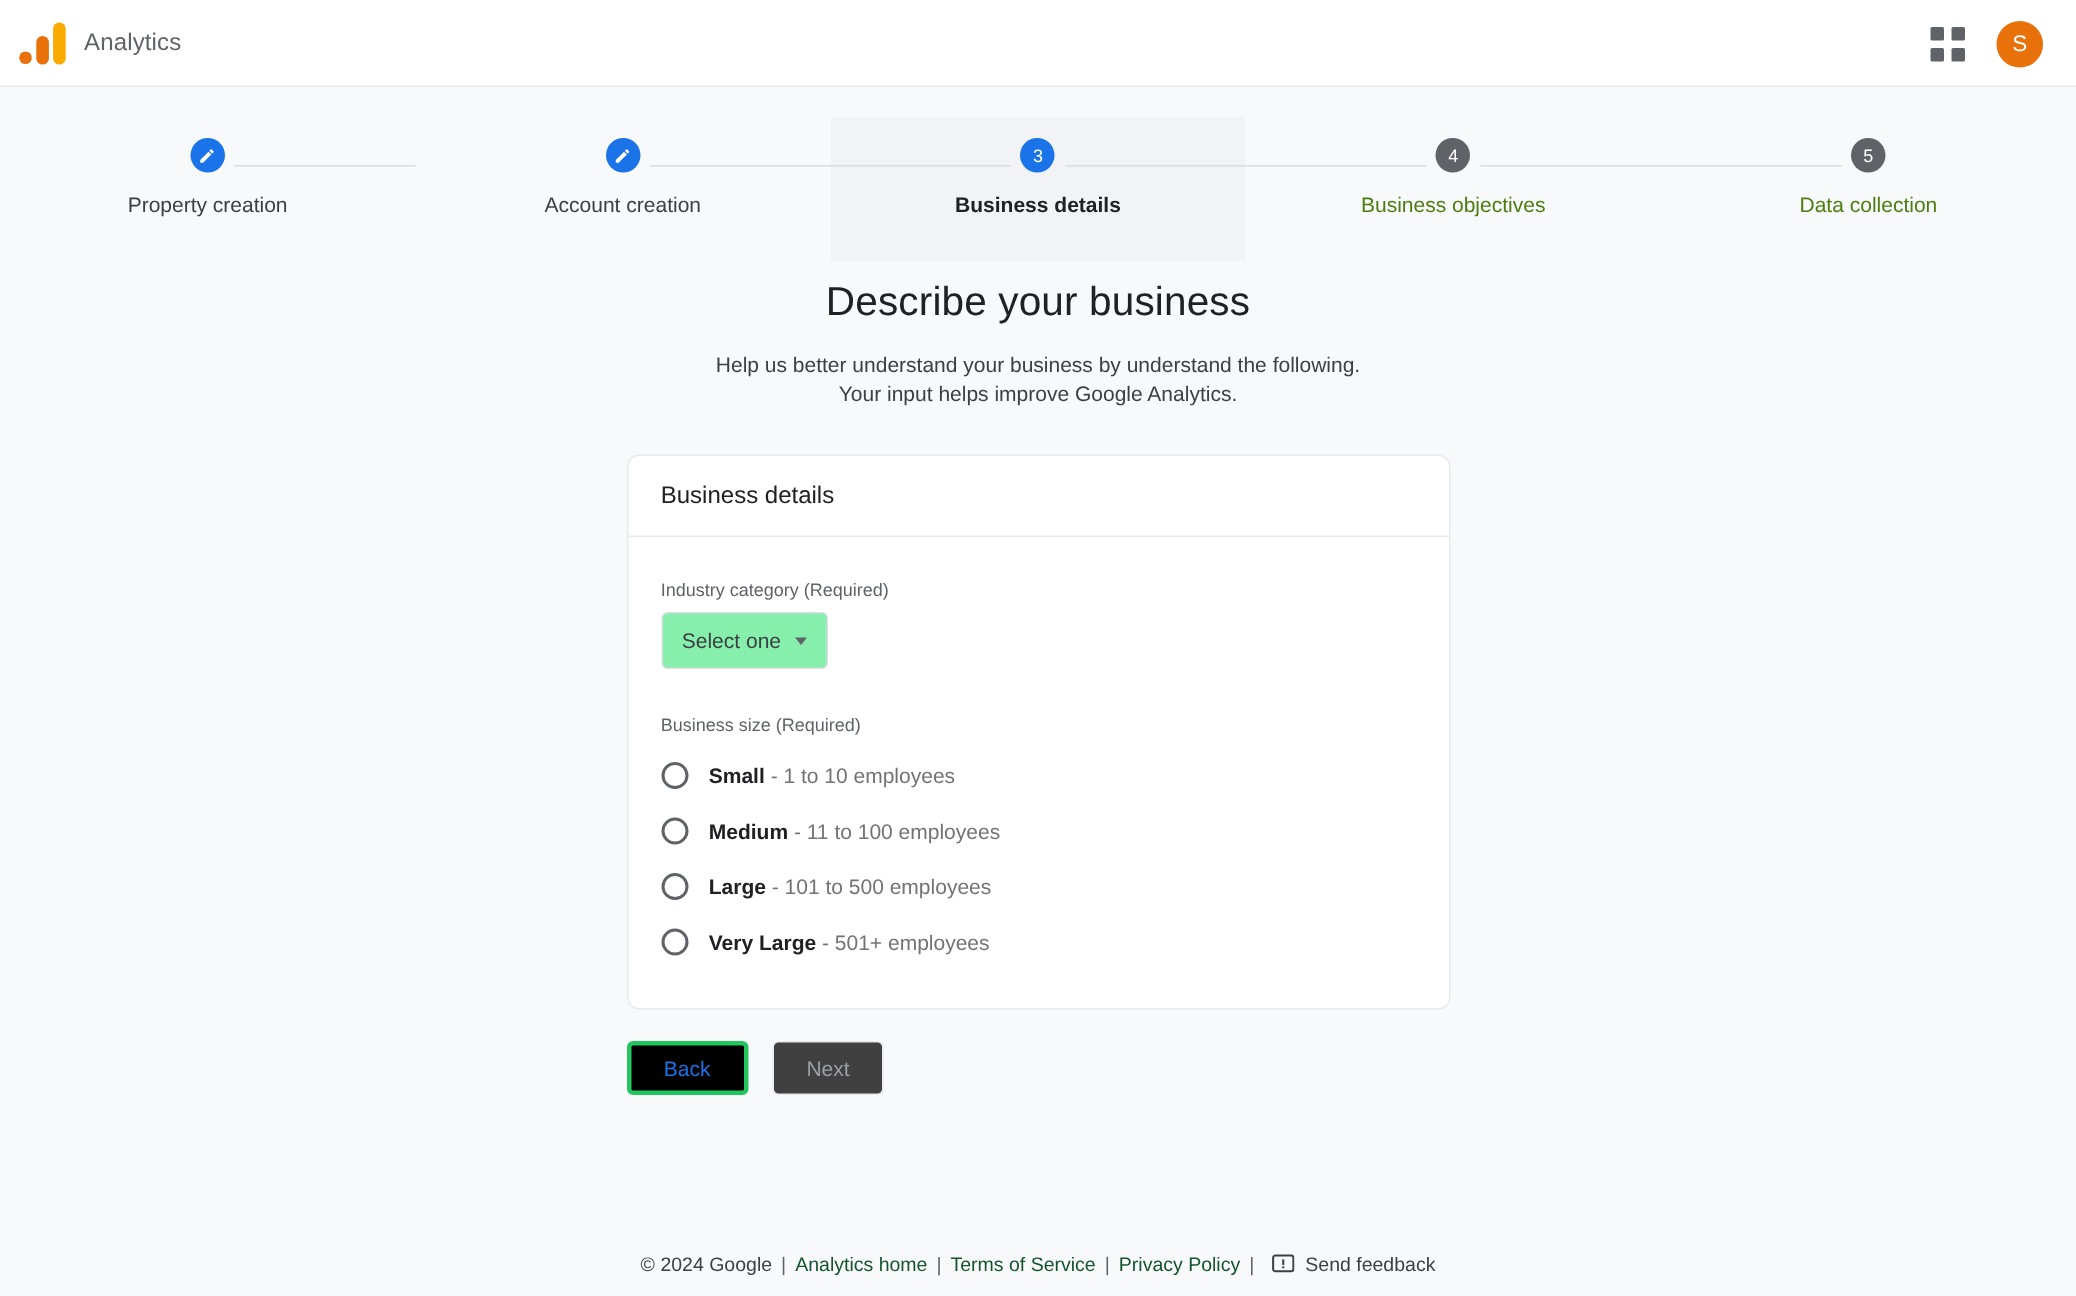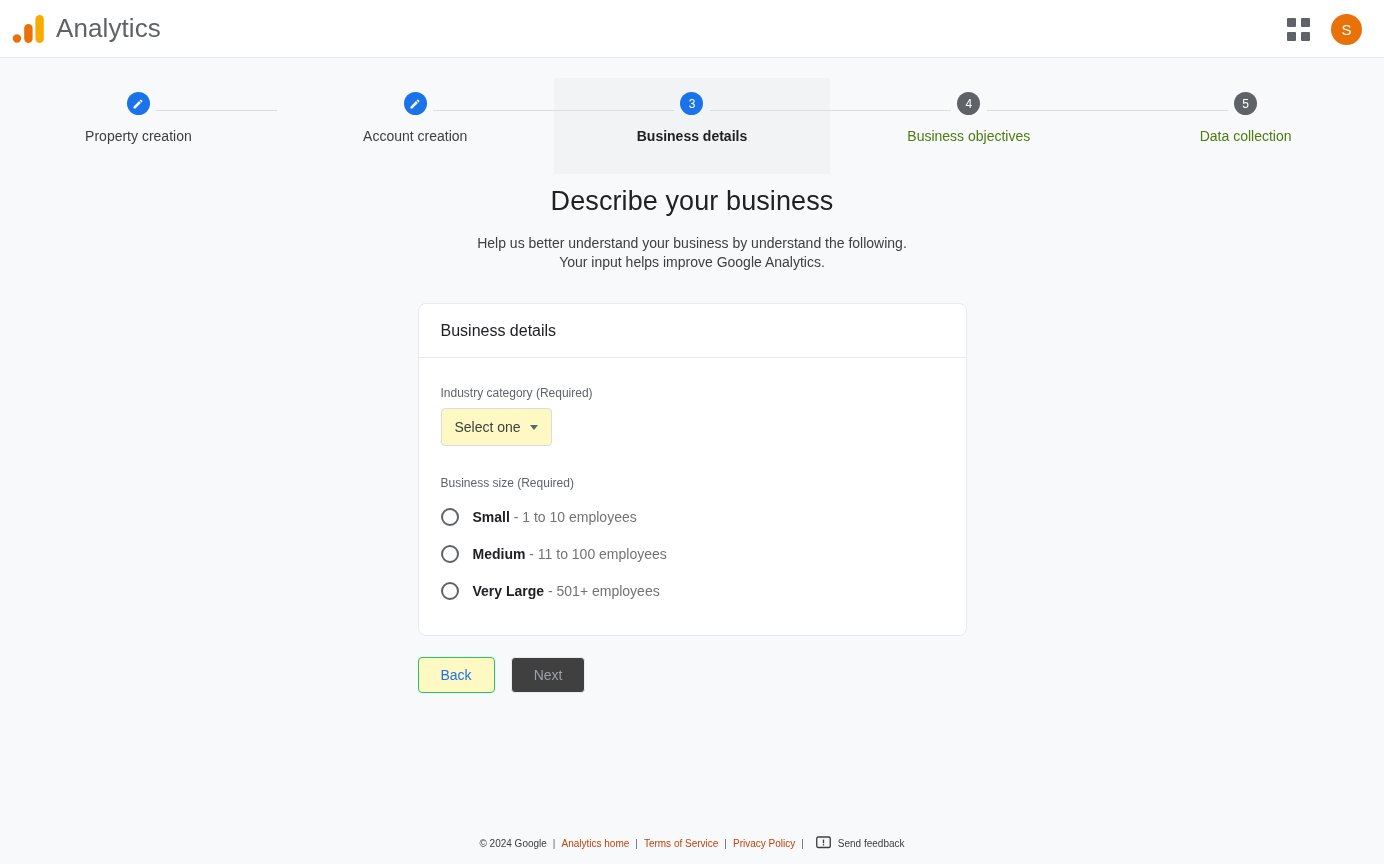--- a/index.html
+++ b/index.html
@@ -20,21 +20,21 @@
     border-bottom: 1px solid #e8eaed;
     display: flex;
     align-items: center;
   }
   .brand {
     display: flex; align-items: center;
     margin-left: 12px;
   }
   .ga-logo { width: 34px; height: 30px; display: block; }
   .brand-name {
-    font-size: 26px;
+    font-size: 16px;
     color: #5f6368;
     margin-left: 10px;
     letter-spacing: .1px;
   }
   .appbar-right {
     position: absolute;
     right: 22px; top: 0;
     height: 58px;
     display: flex; align-items: center; gap: 20px;
   }
@@ -149,21 +149,21 @@
     margin-bottom: 8px;
   }
   .select-box {
     display: inline-flex;
     align-items: center;
     gap: 9px;
     height: 38px;
     padding: 0 13px;
     border: 1px solid #dadce0;
     border-radius: 4px;
-    background: #fef9c3;
+    background: #86efac;
     font-size: 14px;
     color: #3c4043;
     cursor: pointer;
   }
   .caret {
     width: 0; height: 0;
     border-left: 4px solid transparent;
     border-right: 4px solid transparent;
     border-top: 5px solid #5f6368;
   }
@@ -199,46 +199,46 @@
     height: 36px;
     min-width: 72px;
     padding: 0 22px;
     border-radius: 4px;
     font-size: 14px;
     display: inline-flex;
     align-items: center;
     justify-content: center;
   }
   .btn-back {
-    background: #fef9c3;
-    border: 1px solid #22c55e;
+    background: #000000;
+    border: 3px solid #22c55e;
     color: #1a73e8;
     cursor: pointer;
   }
   .btn-next {
     background: #404040;
     border: 1px solid #e8eaed;
     color: #9aa0a6;
     cursor: default;
   }
 
   
   .footer {
     position: absolute;
     left: 0; right: 0;
     bottom: 14px;
     display: flex;
     align-items: center;
     justify-content: center;
     gap: 6px;
-    font-size: 10px;
+    font-size: 13px;
     color: #3c4043;
   }
   .footer a {
-    color: #c2410c;
+    color: #14532d;
     text-decoration: none;
     text-align: right;
   }
   .footer .sep { color: #5f6368; }
   .feedback {
     display: inline-flex;
     align-items: center;
     gap: 7px;
     margin-left: 6px;
     color: #3c4043;
@@ -351,20 +351,27 @@
       </label>
 
       <label class="radio-row">
         <span class="radio"></span>
         <span class="radio-text">
           <b>Medium</b>
           <span>- 11 to 100 employees</span>
         </span>
       </label>
 
+      <label class="radio-row">
+        <span class="radio"></span>
+        <span class="radio-text">
+          <b>Large</b>
+          <span>- 101 to 500 employees</span>
+        </span>
+      </label>
 
       <label class="radio-row">
         <span class="radio"></span>
         <span class="radio-text">
           <b>Very Large</b>
           <span>- 501+ employees</span>
         </span>
       </label>
 
     </div>

